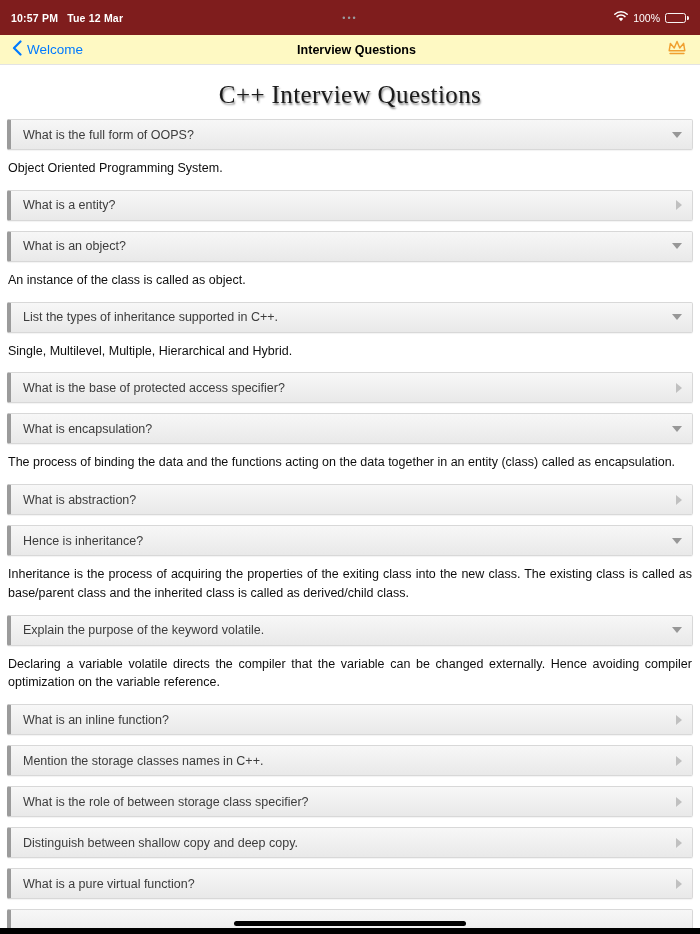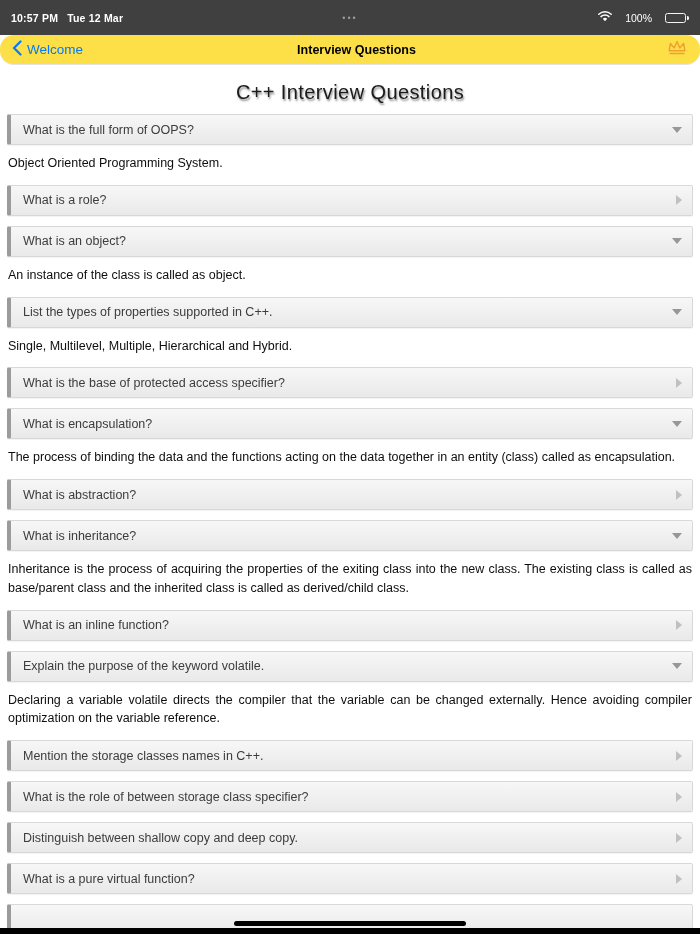--- a/index.html
+++ b/index.html
@@ -2,38 +2,38 @@
 <html><head>
 <meta charset="utf-8">
 <style>
   * { margin:0; padding:0; box-sizing:border-box; }
   html,body { width:700px; height:934px; }
   body { font-family:"Liberation Sans", sans-serif; background:#000; }
 
   .screen { width:700px; height:934px; background:#fff; position:relative; overflow:hidden; display:flex; flex-direction:column; }
 
   
-  .status-bar { height:35px; background:#404040; color:#fff; display:flex; align-items:center; justify-content:space-between; padding:17px 11px; font-size:10.5px; position:relative; flex:0 0 auto; }
+  .status-bar { height:35px; background:#7f1d1d; color:#fff; display:flex; align-items:center; justify-content:space-between; padding:17px 11px; font-size:10.5px; position:relative; flex:0 0 auto; }
   .sb-left { display:flex; gap:9px; align-items:center; font-weight:bold; letter-spacing:0.2px; }
   .sb-center { position:absolute; left:50%; transform:translateX(-50%); color:#9a9a9e; font-size:9px; letter-spacing:2px; }
-  .sb-right { display:flex; align-items:center; gap:13px; }
+  .sb-right { display:flex; align-items:center; gap:5px; }
   .battery-shell { display:flex; align-items:center; }
   .battery { width:21px; height:10px; border:1px solid rgba(255,255,255,0.95); border-radius:2.5px; padding:1px; }
   .battery-fill { background:#fff; height:100%; width:100%; border-radius:1px; }
   .battery-nub { width:2px; height:4px; background:rgba(255,255,255,0.95); border-radius:0 1.5px 1.5px 0; margin-left:1px; }
 
   
-  .nav-bar { height:30px; background:#fde047; border-bottom:1px solid #e3e3e3; display:flex; align-items:center; position:relative; padding:0 12px; flex:0 0 auto;border-radius:14px; }
+  .nav-bar { height:30px; background:#fef9c3; border-bottom:1px solid #e3e3e3; display:flex; align-items:center; position:relative; padding:0 12px; flex:0 0 auto; }
   .back-button { display:flex; align-items:center; gap:5px; color:#007aff; font-size:13.5px; cursor:pointer; }
   .nav-title { position:absolute; left:50%; transform:translateX(-50%); font-size:12.5px; font-weight:bold; color:#000;padding-left:13px; }
   .crown-button { margin-left:auto; cursor:pointer; display:flex; align-items:center; }
 
   
   .content { flex:1 1 auto; background:#fff; padding:12px 7px 0; overflow:hidden; }
-  .page-title { text-align:center; font-size:20px; color:#1b1b1b; text-shadow:1px 2px 2px rgba(0,0,0,0.45); margin:4px 0 6px; letter-spacing:0.4px; }
+  .page-title { text-align:center; font-size:25px; color:#1b1b1b; text-shadow:1px 2px 2px rgba(0,0,0,0.45); margin:4px 0 6px; letter-spacing:0.4px;font-family:Liberation Serif, serif; }
 
   .qa-item .q-header { margin-top:10px; height:31px; display:flex; align-items:center; background:linear-gradient(#f7f7f7,#e9e9e9); border:1px solid #d8d8d8; border-left:4px solid #9b9b9b; border-radius:2px; padding:0 10px 0 12px; cursor:pointer; box-shadow:0 1px 1px rgba(0,0,0,0.05); }
   .q-text { font-size:12.5px; color:#3c3c3c; flex:1 1 auto; }
   .chevron { width:0; height:0; flex:0 0 auto; }
   .chevron.down { border-left:5px solid transparent; border-right:5px solid transparent; border-top:6px solid #979797; }
   .chevron.right { border-top:5px solid transparent; border-bottom:5px solid transparent; border-left:6px solid #c0c0c0; }
   .answer { font-size:12.5px; color:#0e0e0e; line-height:1.5; text-align:justify; padding:9px 1px 2px 1px; }
 
   .home-indicator { position:absolute; bottom:8px; left:50%; transform:translateX(-50%); width:232px; height:5px; border-radius:3px; background:#000; z-index:6; cursor:grab; }
   .bottom-strip { position:absolute; bottom:0; left:0; right:0; height:6px; background:#000; z-index:5; }
@@ -91,37 +91,37 @@
   <div class="qa-item">
     <div class="q-header">
       <span class="q-text">What is the full form of OOPS?</span>
       <span class="chevron down"></span>
     </div>
     <div class="answer">Object Oriented Programming System.</div>
   </div>
 
   <div class="qa-item">
     <div class="q-header">
-      <span class="q-text">What is a role?</span>
+      <span class="q-text">What is a entity?</span>
       <span class="chevron right"></span>
     </div>
 
   </div>
 
   <div class="qa-item">
     <div class="q-header">
       <span class="q-text">What is an object?</span>
       <span class="chevron down"></span>
     </div>
     <div class="answer">An instance of the class is called as object.</div>
   </div>
 
   <div class="qa-item">
     <div class="q-header">
-      <span class="q-text">List the types of properties supported in C++.</span>
+      <span class="q-text">List the types of inheritance supported in C++.</span>
       <span class="chevron down"></span>
     </div>
     <div class="answer">Single, Multilevel, Multiple, Hierarchical and Hybrid.</div>
   </div>
 
   <div class="qa-item">
     <div class="q-header">
       <span class="q-text">What is the base of protected access specifier?</span>
       <span class="chevron right"></span>
     </div>
@@ -139,40 +139,40 @@
   <div class="qa-item">
     <div class="q-header">
       <span class="q-text">What is abstraction?</span>
       <span class="chevron right"></span>
     </div>
 
   </div>
 
   <div class="qa-item">
     <div class="q-header">
-      <span class="q-text">What is inheritance?</span>
+      <span class="q-text">Hence is inheritance?</span>
       <span class="chevron down"></span>
     </div>
     <div class="answer">Inheritance is the process of acquiring the properties of the exiting class into the new class. The existing class is called as base/parent class and the inherited class is called as derived/child class.</div>
   </div>
 
   <div class="qa-item">
     <div class="q-header">
+      <span class="q-text">Explain the purpose of the keyword volatile.</span>
+      <span class="chevron down"></span>
+    </div>
+    <div class="answer">Declaring a variable volatile directs the compiler that the variable can be changed externally. Hence avoiding compiler optimization on the variable reference.</div>
+  </div>
+
+  <div class="qa-item">
+    <div class="q-header">
       <span class="q-text">What is an inline function?</span>
       <span class="chevron right"></span>
     </div>
 
-  </div>
-
-  <div class="qa-item">
-    <div class="q-header">
-      <span class="q-text">Explain the purpose of the keyword volatile.</span>
-      <span class="chevron down"></span>
-    </div>
-    <div class="answer">Declaring a variable volatile directs the compiler that the variable can be changed externally. Hence avoiding compiler optimization on the variable reference.</div>
   </div>
 
 
   <div class="qa-item">
     <div class="q-header">
       <span class="q-text">Mention the storage classes names in C++.</span>
       <span class="chevron right"></span>
     </div>
 
   </div>

